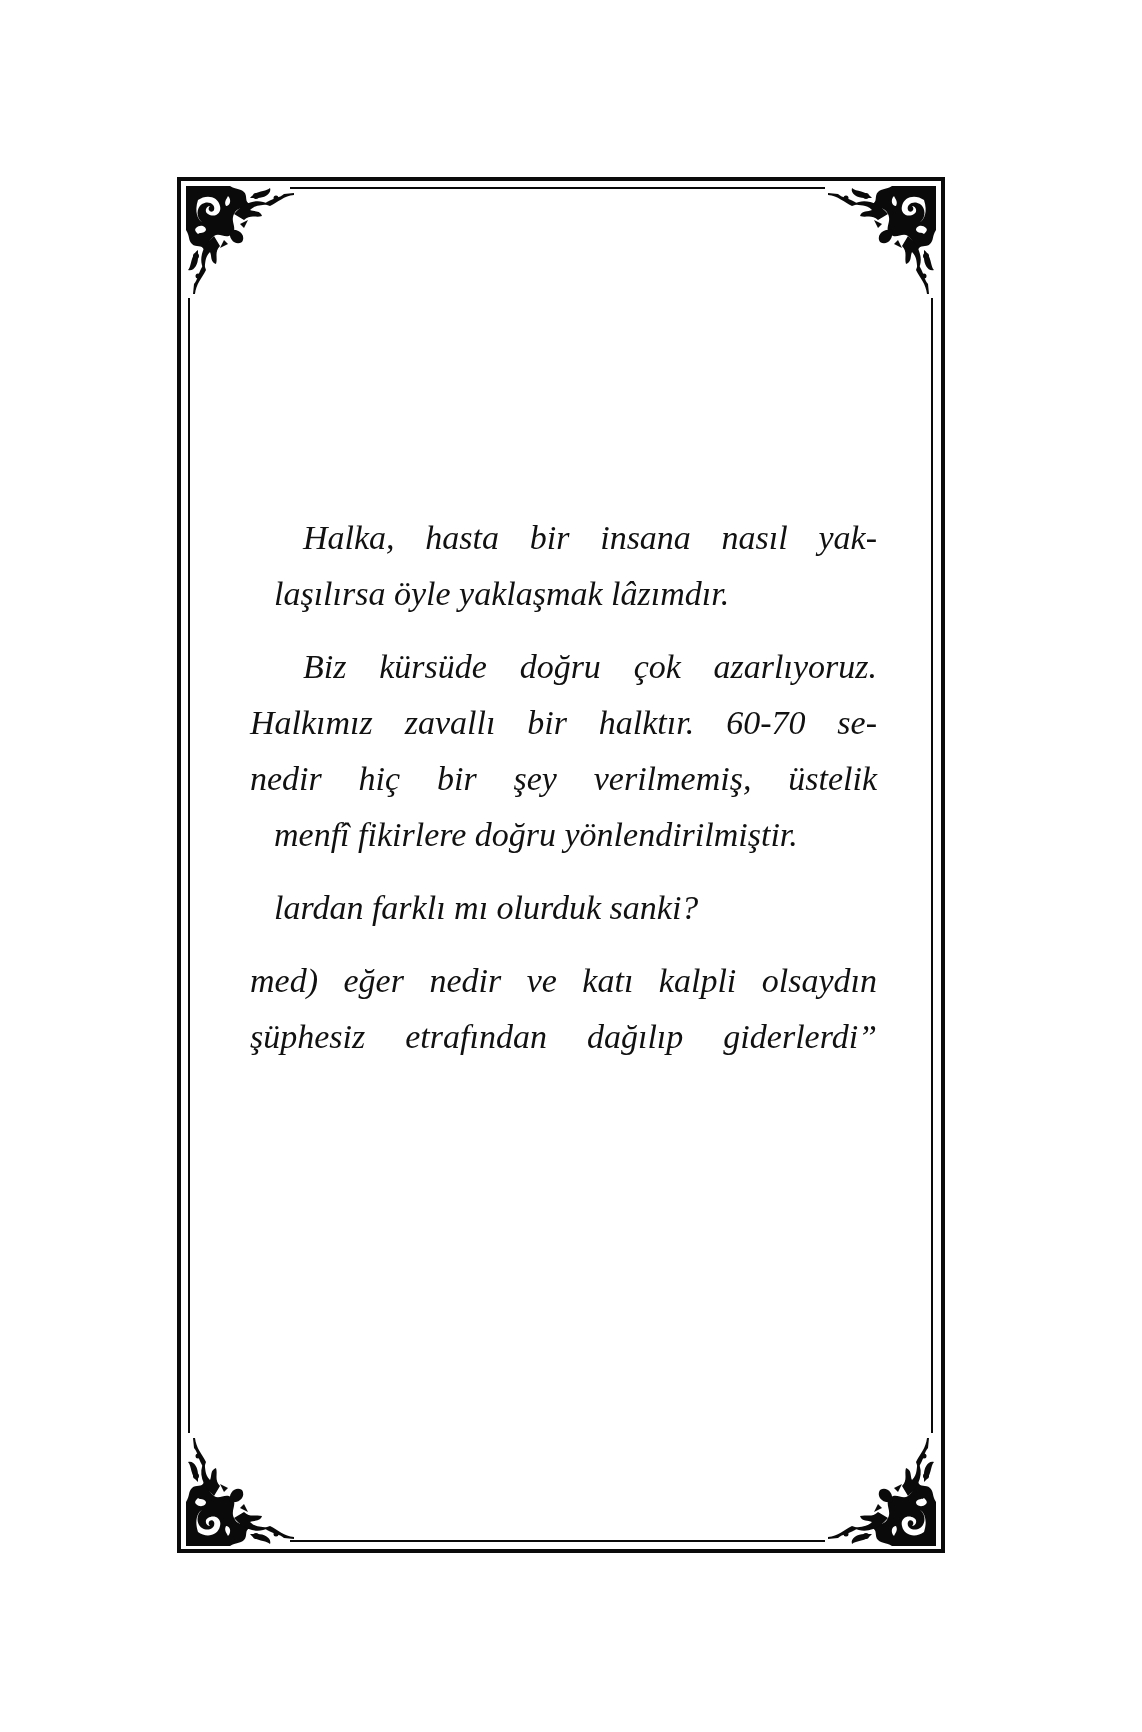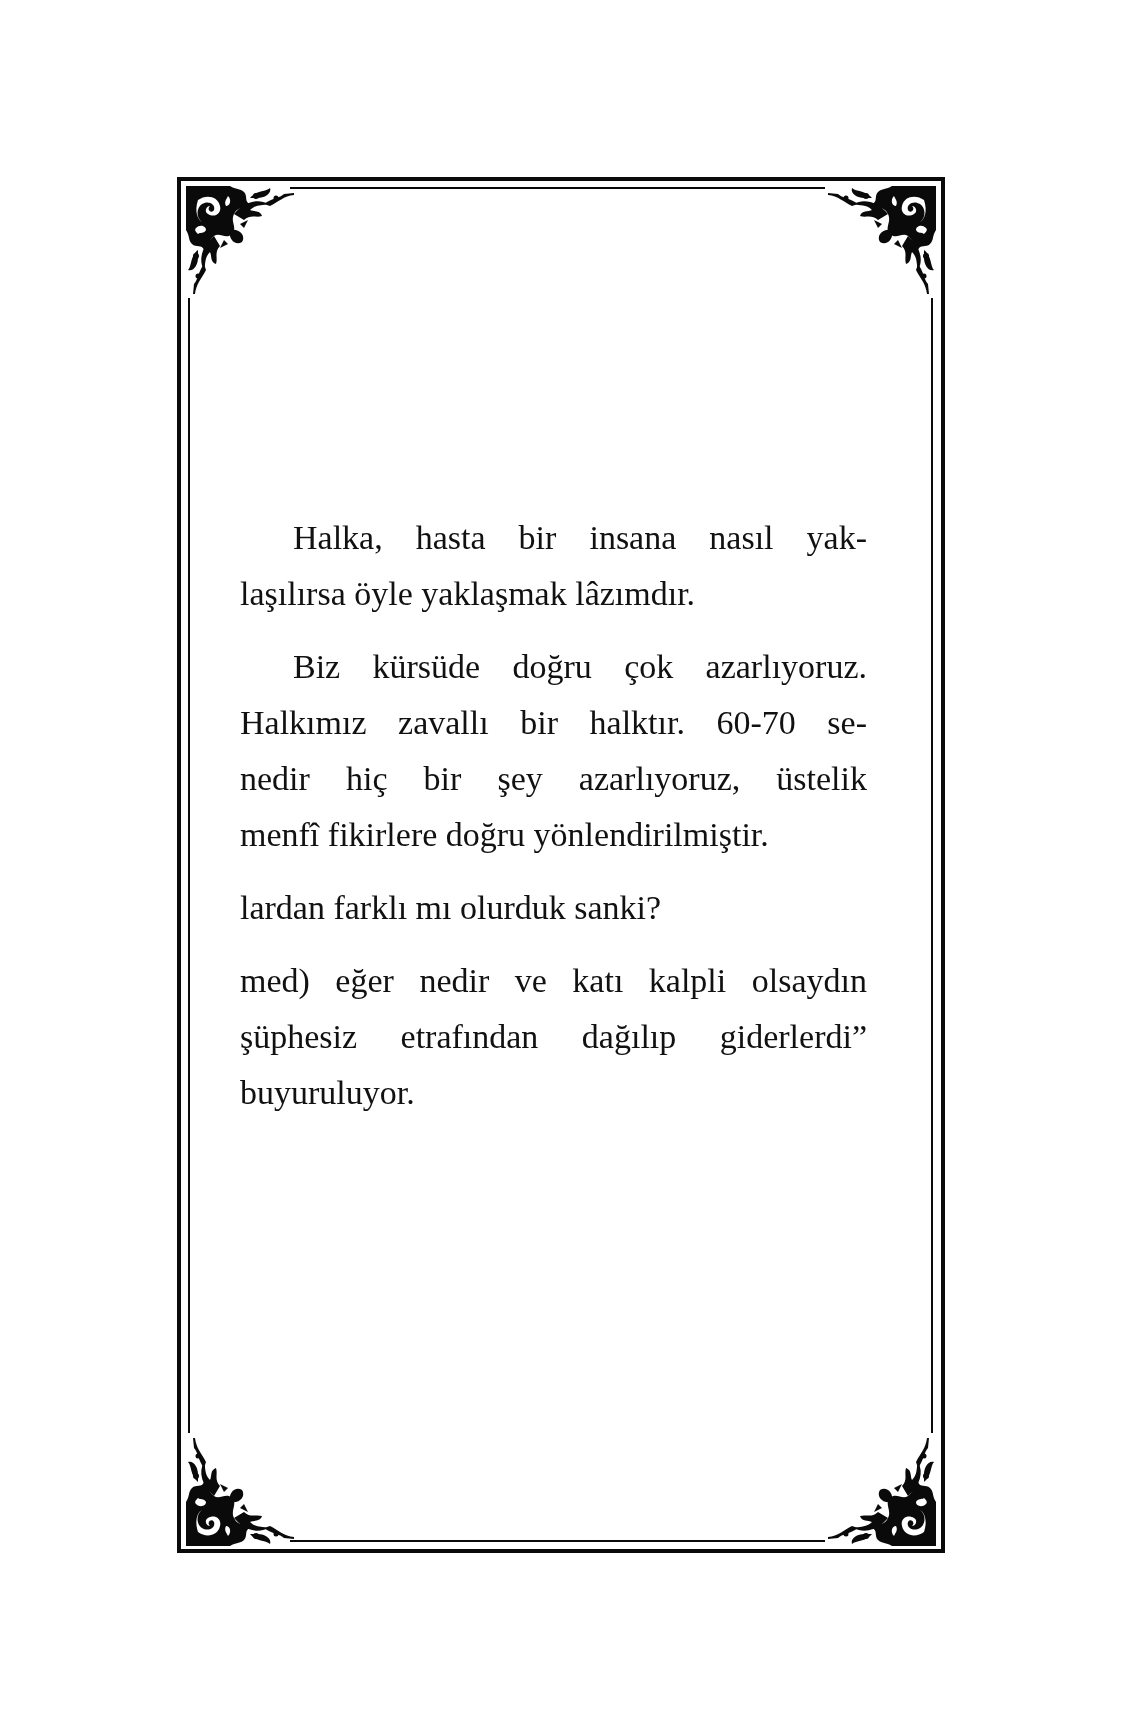--- a/index.html
+++ b/index.html
@@ -39,41 +39,43 @@
     height: 112px;
   }
   .corner svg { width: 100%; height: 100%; display: block; }
   .corner-tl { left: 184px; top: 184px; }
   .corner-tr { left: 826px; top: 184px; transform: scaleX(-1); }
   .corner-bl { left: 184px; top: 1436px; transform: scaleY(-1); }
   .corner-br { left: 826px; top: 1436px; transform: scale(-1, -1); }
 
   .text-block {
     position: absolute;
-    left: 240px;
+    left: 250px;
     top: 510px;
     width: 627px;
+    font-style: italic;
     font-size: 34px;
     line-height: 56px;
   }
   .para {
     margin: 0 0 17px 0;
   }
   .line {
     display: block;
     white-space: nowrap;
     text-align: justify;
     text-align-last: justify;
     height: 56px;
     overflow: visible;
   }
   .line.first { padding-left: 53px; }
   .line.last {
     text-align: center;
     text-align-last: left;
+    margin-left: 24px;
   }
 </style>
 </head>
 <body>
 
 <div class="frame-outer"></div>
 <div class="inner-line inner-top" style="width:535px;"></div>
 <div class="inner-line inner-bottom" style="width:535px;"></div>
 <div class="inner-line inner-left" style="height:1135px;"></div>
 <div class="inner-line inner-right" style="height:1135px;"></div>
@@ -177,24 +179,23 @@
 </div>
 
 <div class="text-block">
   <p class="para">
     <span class="line first">Halka, hasta bir insana nasıl yak-</span>
     <span class="line last">laşılırsa öyle yaklaşmak lâzımdır.</span>
   </p>
   <p class="para">
     <span class="line first">Biz kürsüde doğru çok azarlıyoruz.</span>
     <span class="line">Halkımız zavallı bir halktır. 60-70 se-</span>
-    <span class="line">nedir hiç bir şey azarlıyoruz, üstelik</span>
+    <span class="line">nedir hiç bir şey verilmemiş, üstelik</span>
     <span class="line last">menfî fikirlere doğru yönlendirilmiştir.</span>
   </p>
   <p class="para">
     <span class="line last">lardan farklı mı olurduk sanki?</span>
   </p>
   <p class="para">
     <span class="line">med) eğer nedir ve katı kalpli olsaydın</span>
     <span class="line">şüphesiz etrafından dağılıp giderlerdi”</span>
-    <span class="line last">buyuruluyor.</span>
   </p>
 </div>
 
 </body></html>

